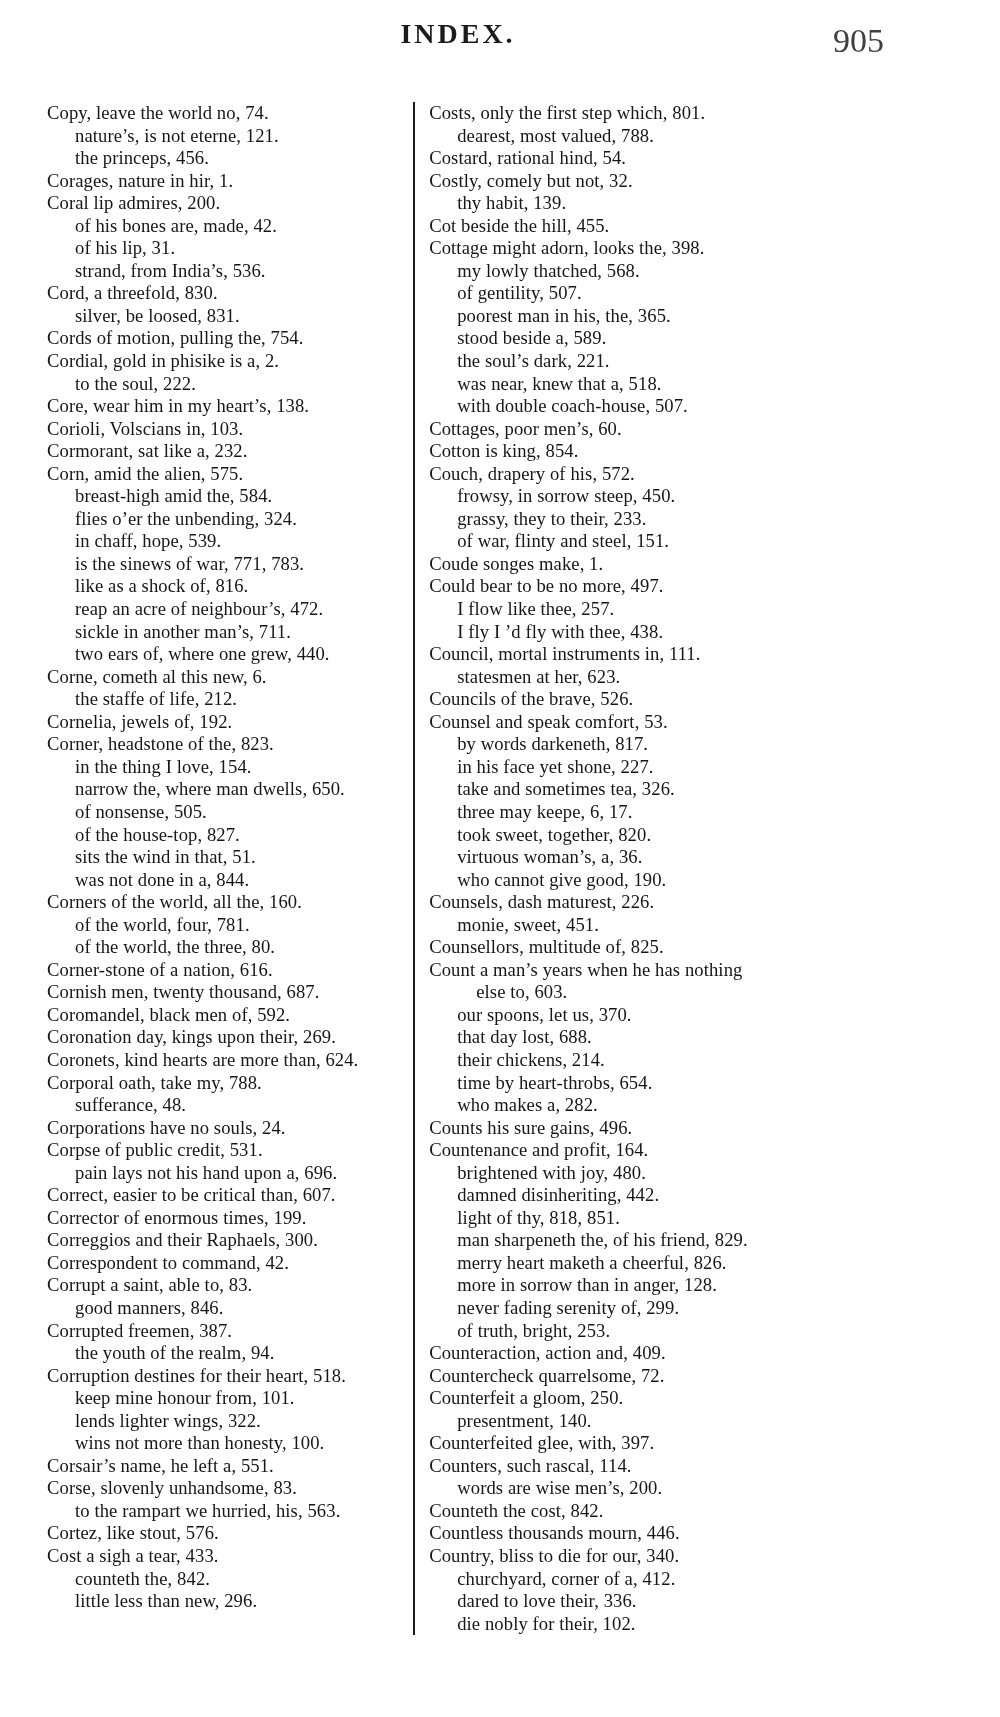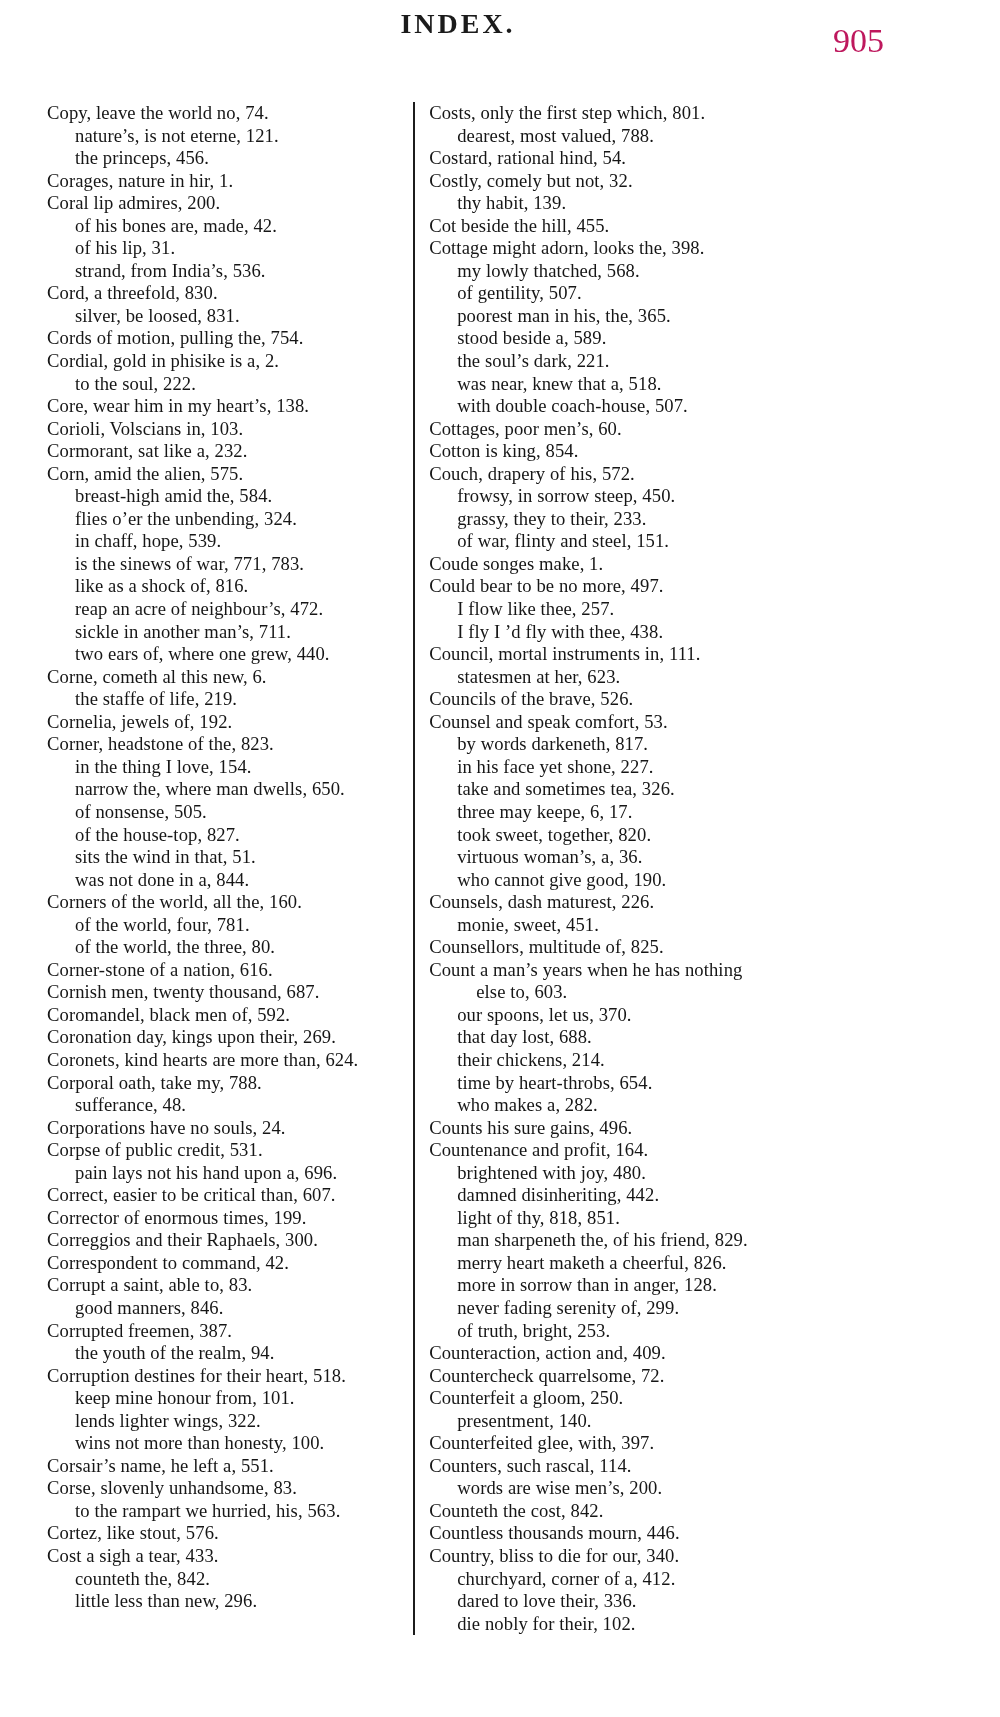--- a/index.html
+++ b/index.html
@@ -14,35 +14,35 @@
     overflow: hidden;
     font-family: "Liberation Serif", "DejaVu Serif", serif;
     color: #161616;
   }
   .page {
     position: absolute;
     inset: 0;
   }
   .page-title {
     position: absolute;
-    top: 8px;
+    top: 18px;
     left: 0;
     width: 916px;
     text-align: center;
     font-size: 28px;
     letter-spacing: 3px;
     font-weight: bold;
     color: #1b1b1b;
   }
   .page-number {
     position: absolute;
     top: 22px;
     right: 116px;
     font-size: 34px;
-    color: #be185d;
+    color: #404040;
     text-align: center;
   }
   .columns {
     position: absolute;
     top: 102px;
     left: 0;
     width: 793px;
     display: flex;
     align-items: stretch;
   }
@@ -96,21 +96,21 @@
         <div class="entry indent-0">Corn, amid the alien, 575.</div>
         <div class="entry indent-1">breast-high amid the, 584.</div>
         <div class="entry indent-1">flies o’er the unbending, 324.</div>
         <div class="entry indent-1">in chaff, hope, 539.</div>
         <div class="entry indent-1">is the sinews of war, 771, 783.</div>
         <div class="entry indent-1">like as a shock of, 816.</div>
         <div class="entry indent-1">reap an acre of neighbour’s, 472.</div>
         <div class="entry indent-1">sickle in another man’s, 711.</div>
         <div class="entry indent-1">two ears of, where one grew, 440.</div>
         <div class="entry indent-0">Corne, cometh al this new, 6.</div>
-        <div class="entry indent-1">the staffe of life, 219.</div>
+        <div class="entry indent-1">the staffe of life, 212.</div>
         <div class="entry indent-0">Cornelia, jewels of, 192.</div>
         <div class="entry indent-0">Corner, headstone of the, 823.</div>
         <div class="entry indent-1">in the thing I love, 154.</div>
         <div class="entry indent-1">narrow the, where man dwells, 650.</div>
         <div class="entry indent-1">of nonsense, 505.</div>
         <div class="entry indent-1">of the house-top, 827.</div>
         <div class="entry indent-1">sits the wind in that, 51.</div>
         <div class="entry indent-1">was not done in a, 844.</div>
         <div class="entry indent-0">Corners of the world, all the, 160.</div>
         <div class="entry indent-1">of the world, four, 781.</div>

